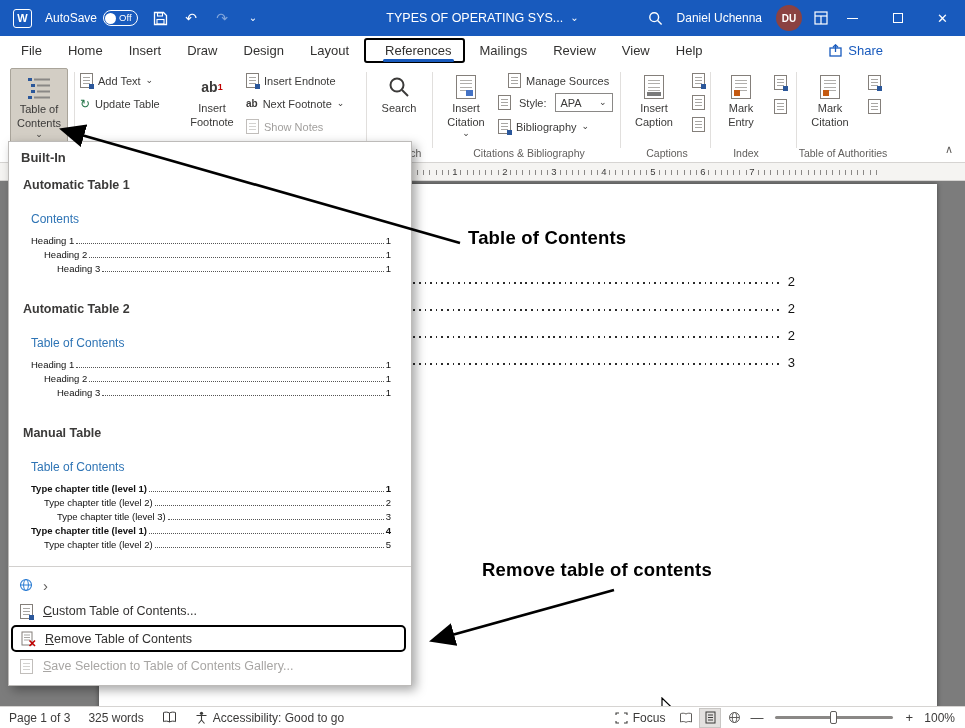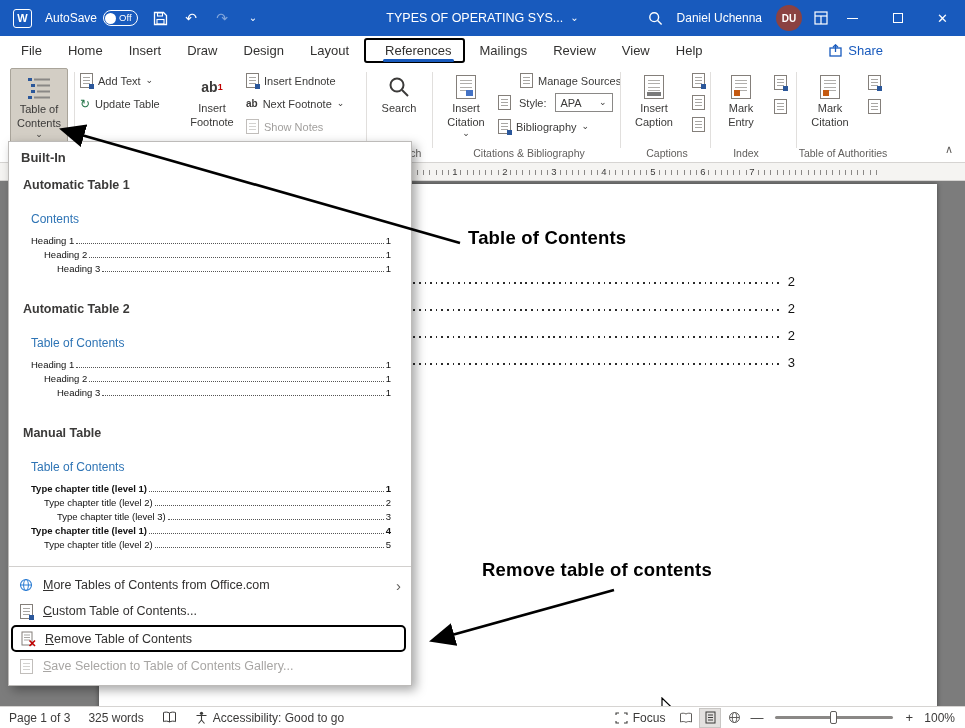--- a/index.html
+++ b/index.html
@@ -265,21 +265,21 @@
     <div class="vsep" style="left:432px;"></div>
 
     <div class="bigbtn" style="left:438px;width:56px;">
       <span class="bic">
           <span class="bdoc citacc"></span>
         </span>
       <span>Insert</span>
       <span>Citation</span>
       <span class="chev">⌄</span>
     </div>
-    <div class="smallbtn" style="left:520px;top:6px;">
+    <div class="smallbtn" style="left:508px;top:6px;">
       <span class="doc-ic"></span>
       <span>Manage Sources</span>
     </div>
     <div class="smallbtn" style="left:498px;top:28px;gap:8px;">
       <span class="doc-ic"></span>
       <span>Style:</span>
       <span class="stylebox">
         <span>APA</span>
         <span class="chev">⌄</span>
       </span>
@@ -523,21 +523,20 @@
 
     <div class="menu-list">
       <div class="menu-item">
         <span class="mi-icon">
           <svg width="14" height="14" viewBox="0 0 14 14">
               <circle cx="7" cy="7" r="5.5" fill="none" stroke="#2b7cd3" stroke-width="1.1"></circle>
               <ellipse cx="7" cy="7" rx="2.4" ry="5.5" fill="none" stroke="#2b7cd3" stroke-width="1"></ellipse>
               <line x1="1.5" y1="7" x2="12.5" y2="7" stroke="#2b7cd3" stroke-width="1"></line>
             </svg>
         </span>
-        <span class="mi-label"><u>M</u>ore Tables of Contents from Office.com</span>
         <span class="mi-sub">›</span>
       </div>
       <div class="menu-item">
         <span class="mi-icon">
             <span class="doc-ic acc"></span>
           </span>
         <span class="mi-label"><u>C</u>ustom Table of Contents...</span>
       </div>
       <div class="menu-item boxed">
         <span class="mi-icon">

